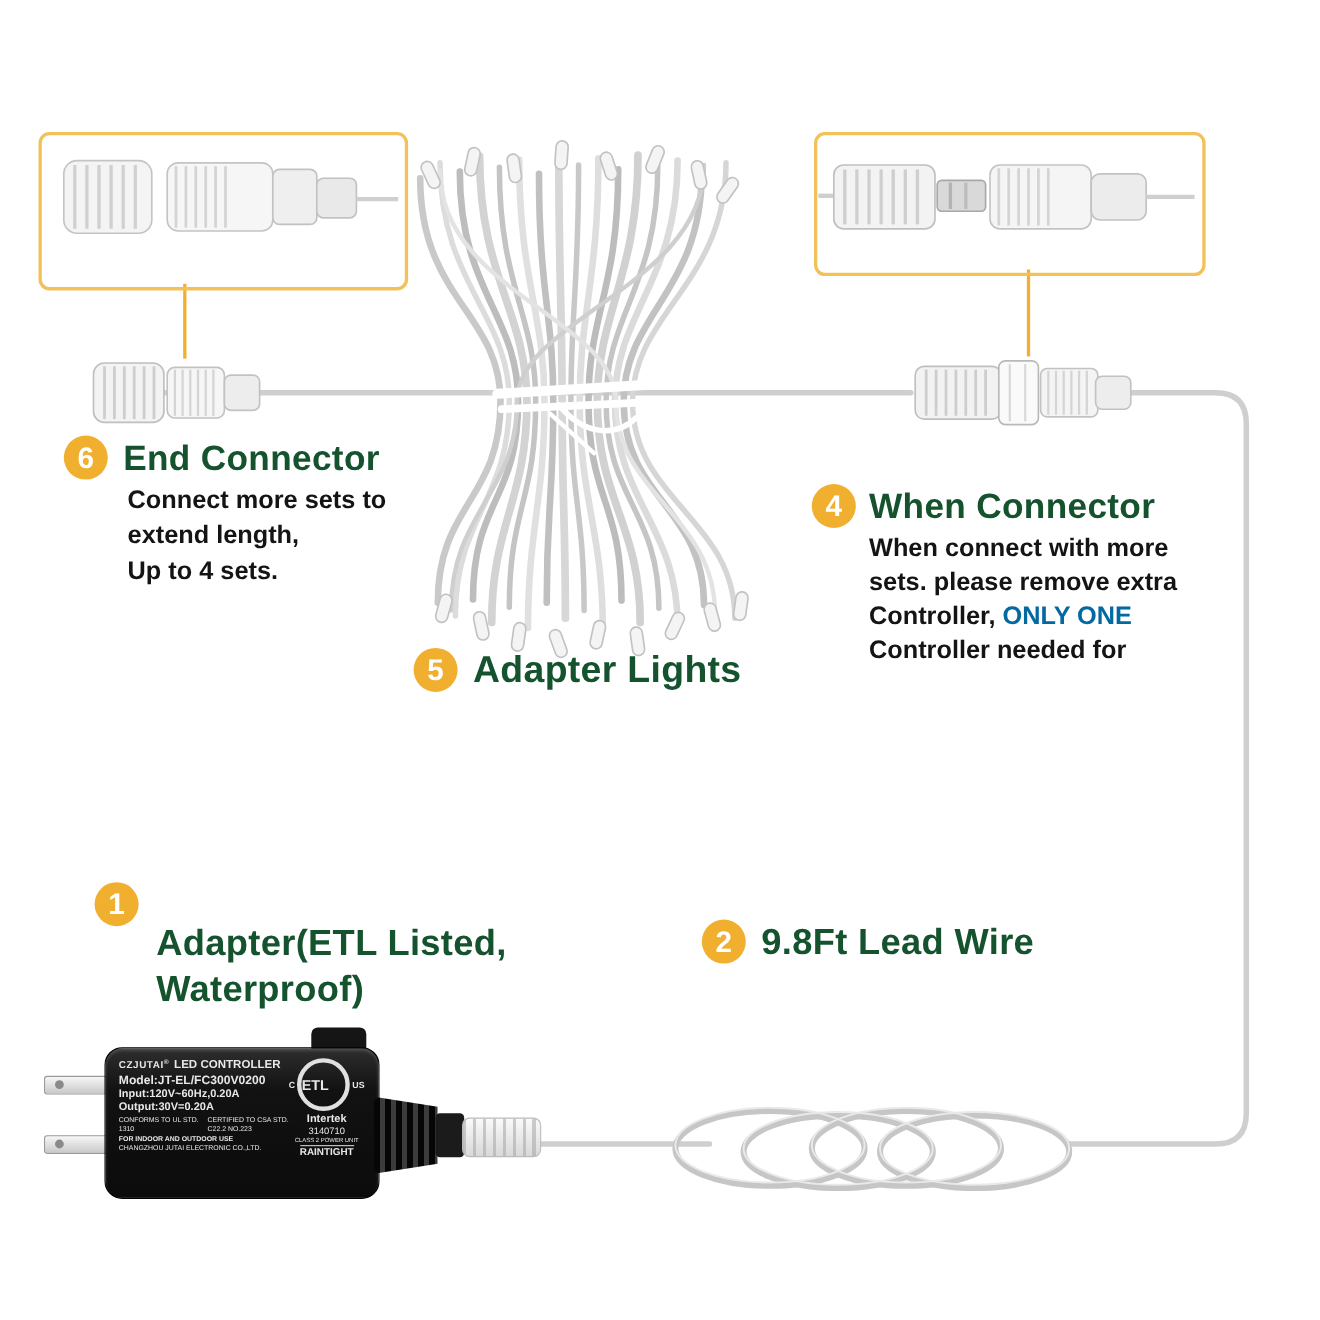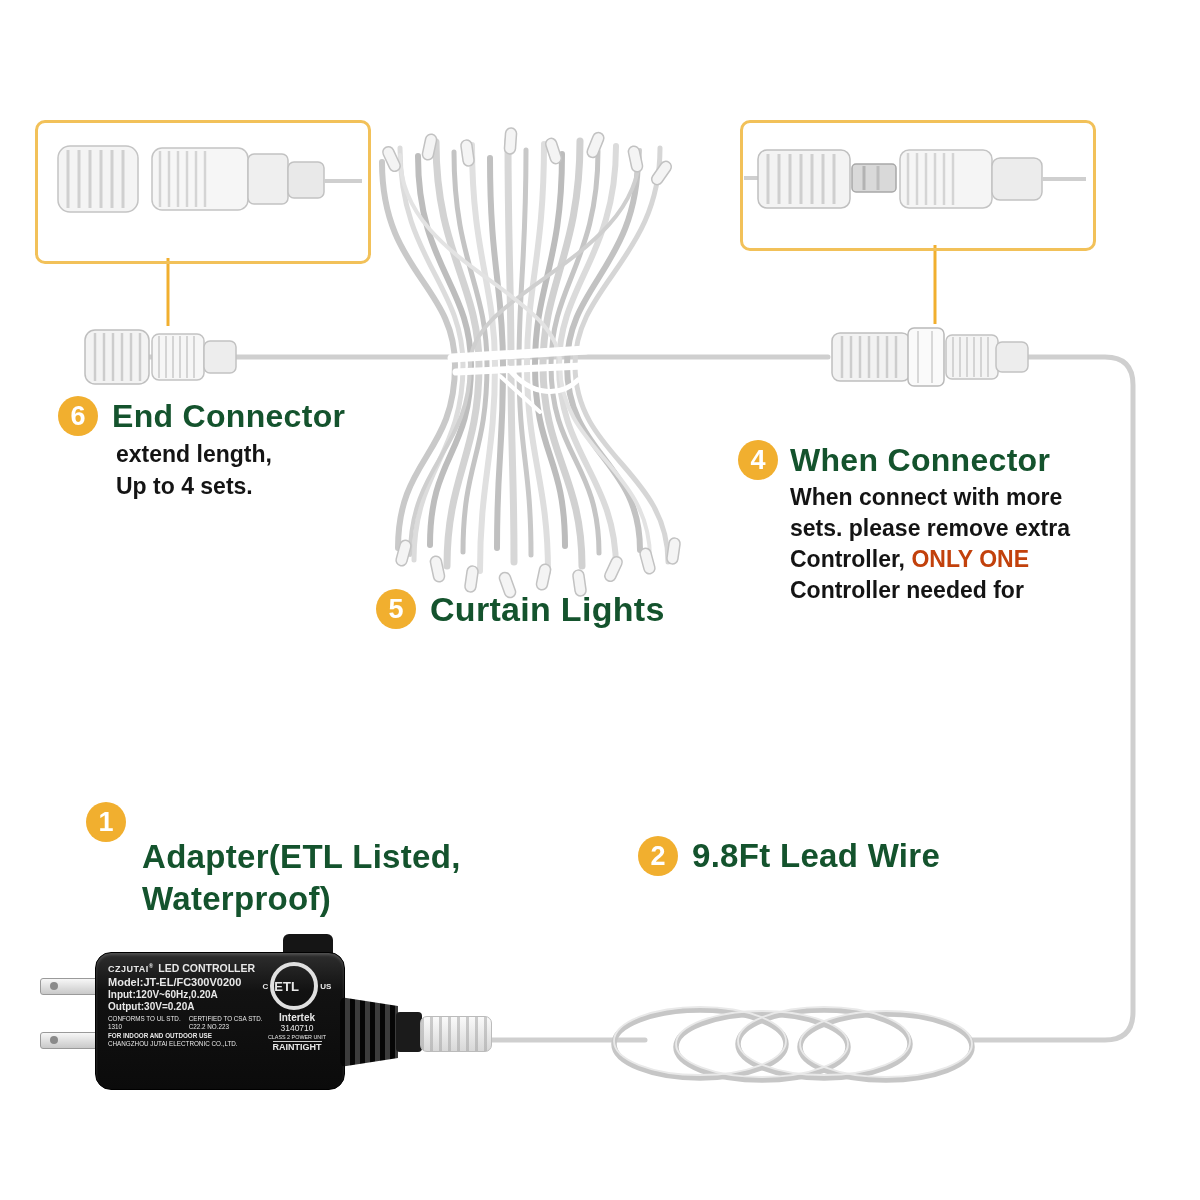--- a/index.html
+++ b/index.html
@@ -8,21 +8,21 @@
   svg.scene{position:absolute;left:0;top:0;}
 
   .inset{position:absolute;border:3px solid #F2C159;border-radius:10px;background:transparent;}
   .inset-left{left:35px;top:120px;width:330px;height:138px;}
   .inset-right{left:740px;top:120px;width:350px;height:125px;}
 
   .num-badge{position:absolute;width:40px;height:40px;border-radius:50%;background:#F1AF2F;color:#ffffff;
              font-weight:bold;font-size:27px;display:flex;align-items:center;justify-content:center;}
   .sec-title{position:absolute;color:#14532d;font-weight:bold;font-size:32px;line-height:40px;letter-spacing:.3px;white-space:nowrap;}
   .sec-desc{position:absolute;color:#141414;font-weight:bold;font-size:23px;line-height:32px;white-space:nowrap;}
-  .hl{color:#c2410c;margin-top:36px;}
+  .hl{color:#0369a1;margin-top:36px;}
 
   
   .prong{position:absolute;width:58px;height:15px;background:linear-gradient(180deg,#f7f7f7,#c9c9c9);
          border:1px solid #9a9a9a;border-radius:3px;}
   .prong .hole{position:absolute;left:9px;top:3px;width:8px;height:8px;border-radius:50%;background:#8a8a8a;}
   .adapter-tab{position:absolute;left:283px;top:934px;width:50px;height:26px;background:#151515;border-radius:6px 6px 0 0;}
   .adapter-body{position:absolute;left:95px;top:952px;width:248px;height:136px;border-radius:16px;
                 background:linear-gradient(180deg,#2e2e2e,#121212 28%,#0b0b0b);border:1px solid #000;
                 box-shadow:inset 0 2px 3px rgba(255,255,255,.18);}
   .adapter-label{display:flex;gap:4px;padding:9px 8px 6px 12px;color:#e8e8e8;}
@@ -234,37 +234,38 @@
       </g>
     </g>
   </svg>
 
   <div class="inset inset-left"></div>
   <div class="inset inset-right"></div>
 
   <div class="num-badge" style="left:58px;top:396px;">6</div>
   <div class="sec-title" style="left:112px;top:396px;">End Connector</div>
   <div class="sec-desc" style="left:116px;top:438px;">
+    <div>Connect more sets to</div>
     <div>extend length,</div>
     <div>Up to 4 sets.</div>
   </div>
 
   <div class="num-badge" style="left:738px;top:440px;">4</div>
   <div class="sec-title" style="left:790px;top:440px;">When Connector</div>
   <div class="sec-desc" style="left:790px;top:482px;line-height:31px;">
     <div>When connect with more</div>
     <div>sets. please remove extra</div>
     <div>
       <span>Controller, </span><span class="hl">ONLY ONE</span>
     </div>
     <div>Controller needed for</div>
   </div>
 
   <div class="num-badge" style="left:376px;top:589px;">5</div>
-  <div class="sec-title" style="left:430px;top:589px;font-size:34px;">Curtain Lights</div>
+  <div class="sec-title" style="left:430px;top:589px;font-size:34px;">Adapter Lights</div>
 
   <div class="num-badge" style="left:86px;top:802px;">1</div>
   <div class="sec-title" style="left:142px;top:836px;font-size:33px;line-height:42px;">
     <div>Adapter(ETL Listed,</div>
     <div>Waterproof)</div>
   </div>
 
   <div class="num-badge" style="left:638px;top:836px;">2</div>
   <div class="sec-title" style="left:692px;top:836px;font-size:33px;">9.8Ft Lead Wire</div>
 

